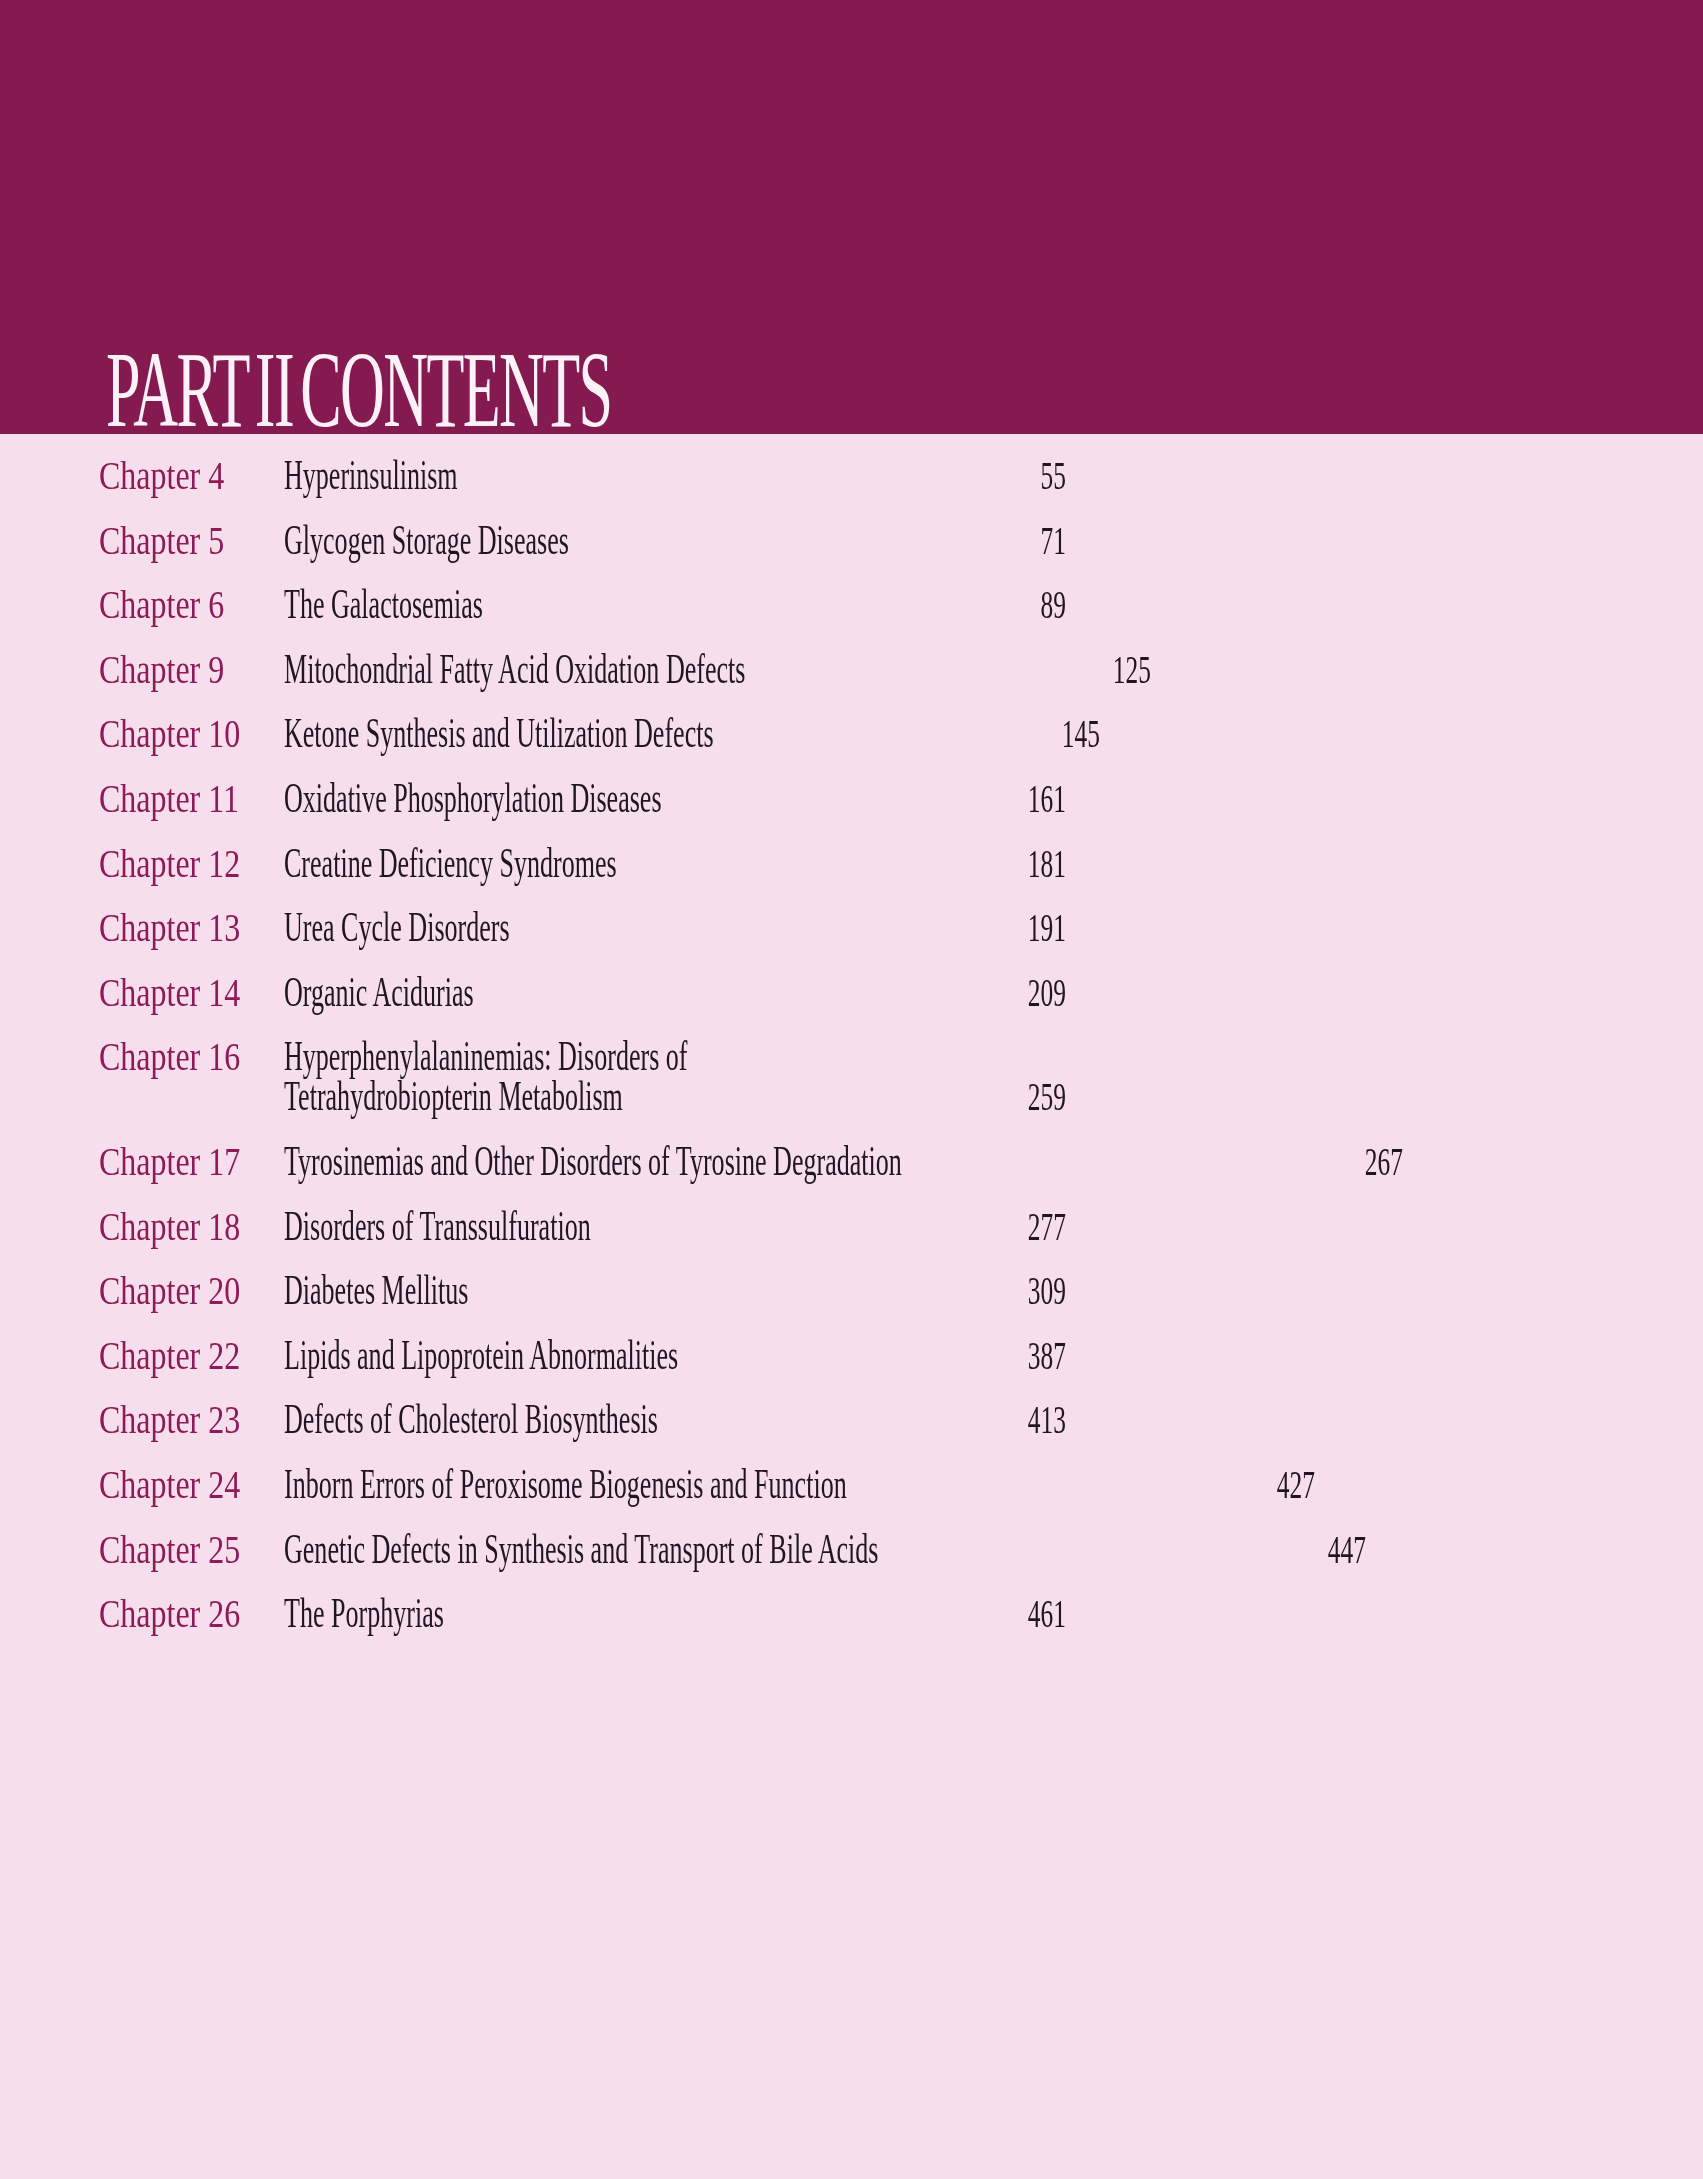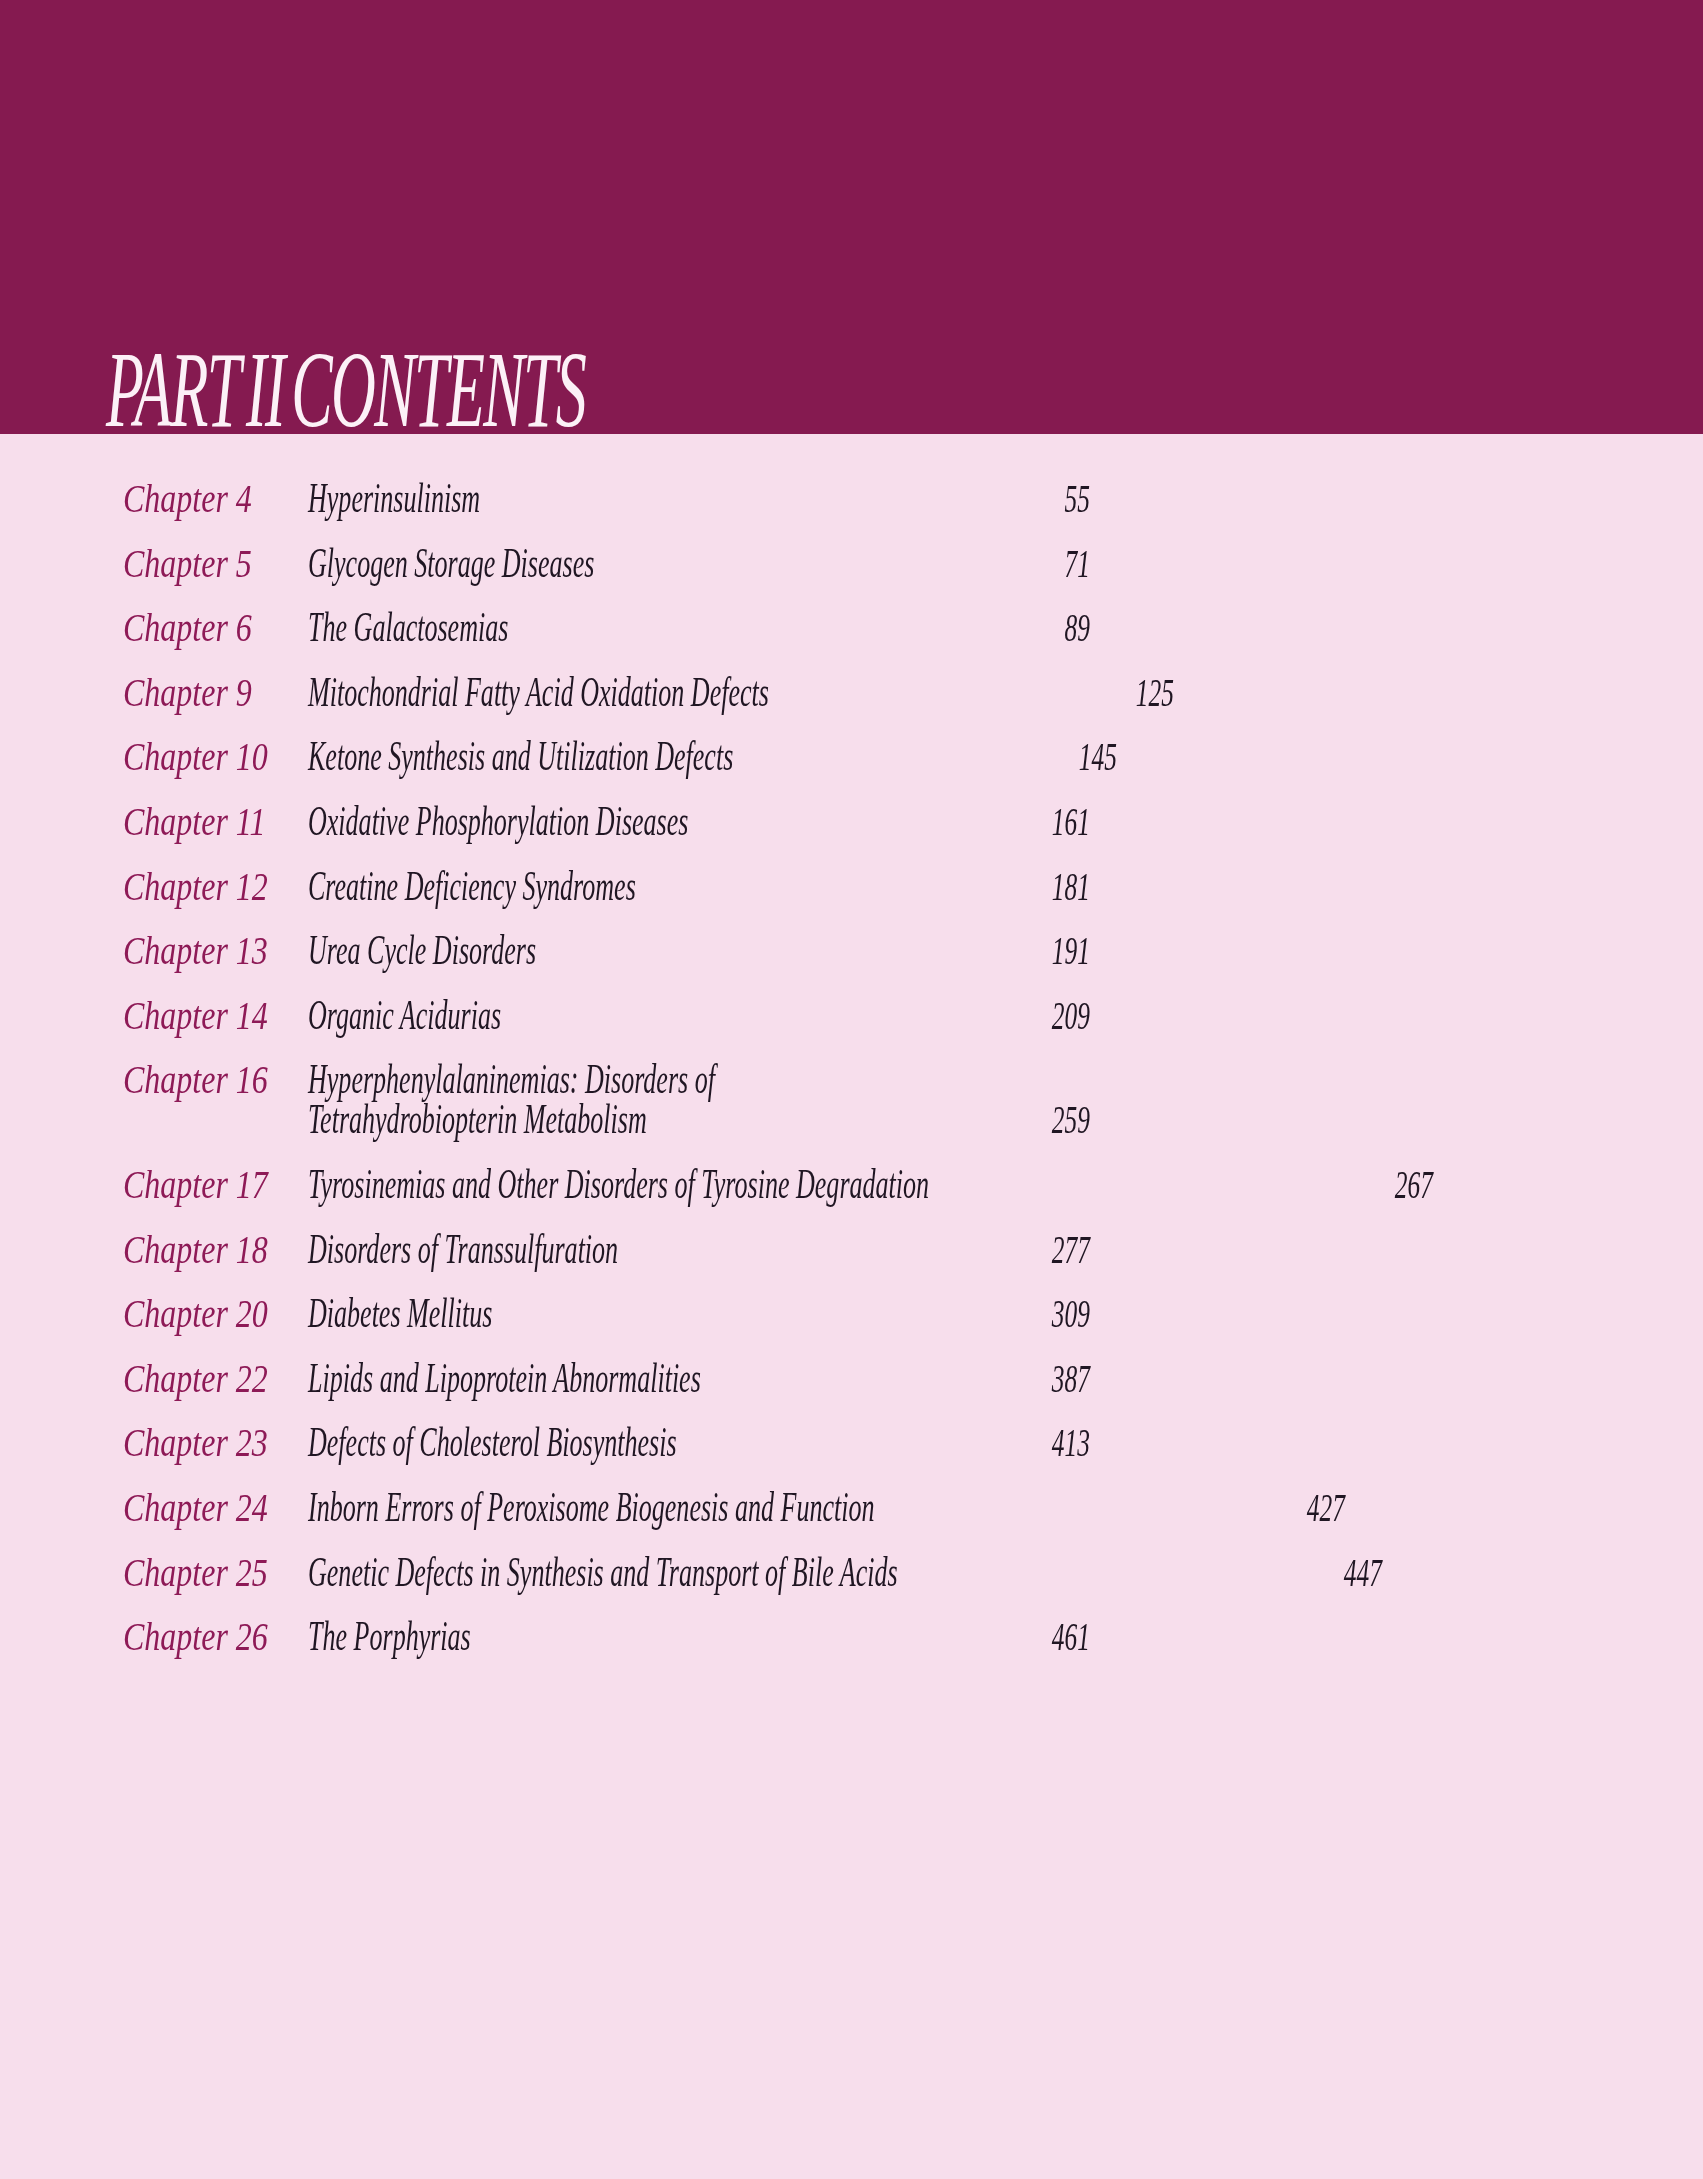--- a/index.html
+++ b/index.html
@@ -10,21 +10,20 @@
     width: 1703px;
     height: 2179px;
     position: relative;
     overflow: hidden;
     background: var(--background, #f7deec);
     font-family: "Liberation Serif", "DejaVu Serif", serif;
   }
   .page {
     position: absolute;
     inset: 0;
-    font-style: italic;
   }
   
   .band {
     position: absolute;
     top: 0;
     left: 0;
     width: 1703px;
     height: 434px;
     background: var(--band, #851a50);
   }
@@ -40,23 +39,22 @@
     white-space: nowrap;
     letter-spacing: -2.8px;
     word-spacing: -11.4px;
     transform: scaleX(0.58);
     transform-origin: left top;
   }
   
   .toc {
     position: absolute;
     left: 99px;
-    top: 478px;
+    top: 455px;
     width: 967px;
-    margin-left: 24px;
   }
   .row {
     display: grid;
     grid-template-columns: 185px 1fr 123px;
     margin-bottom: 24.6px;
   }
   .chap {
     color: var(--chapter-label, #8e1a57);
     font-size: 41px;
     line-height: 40px;

